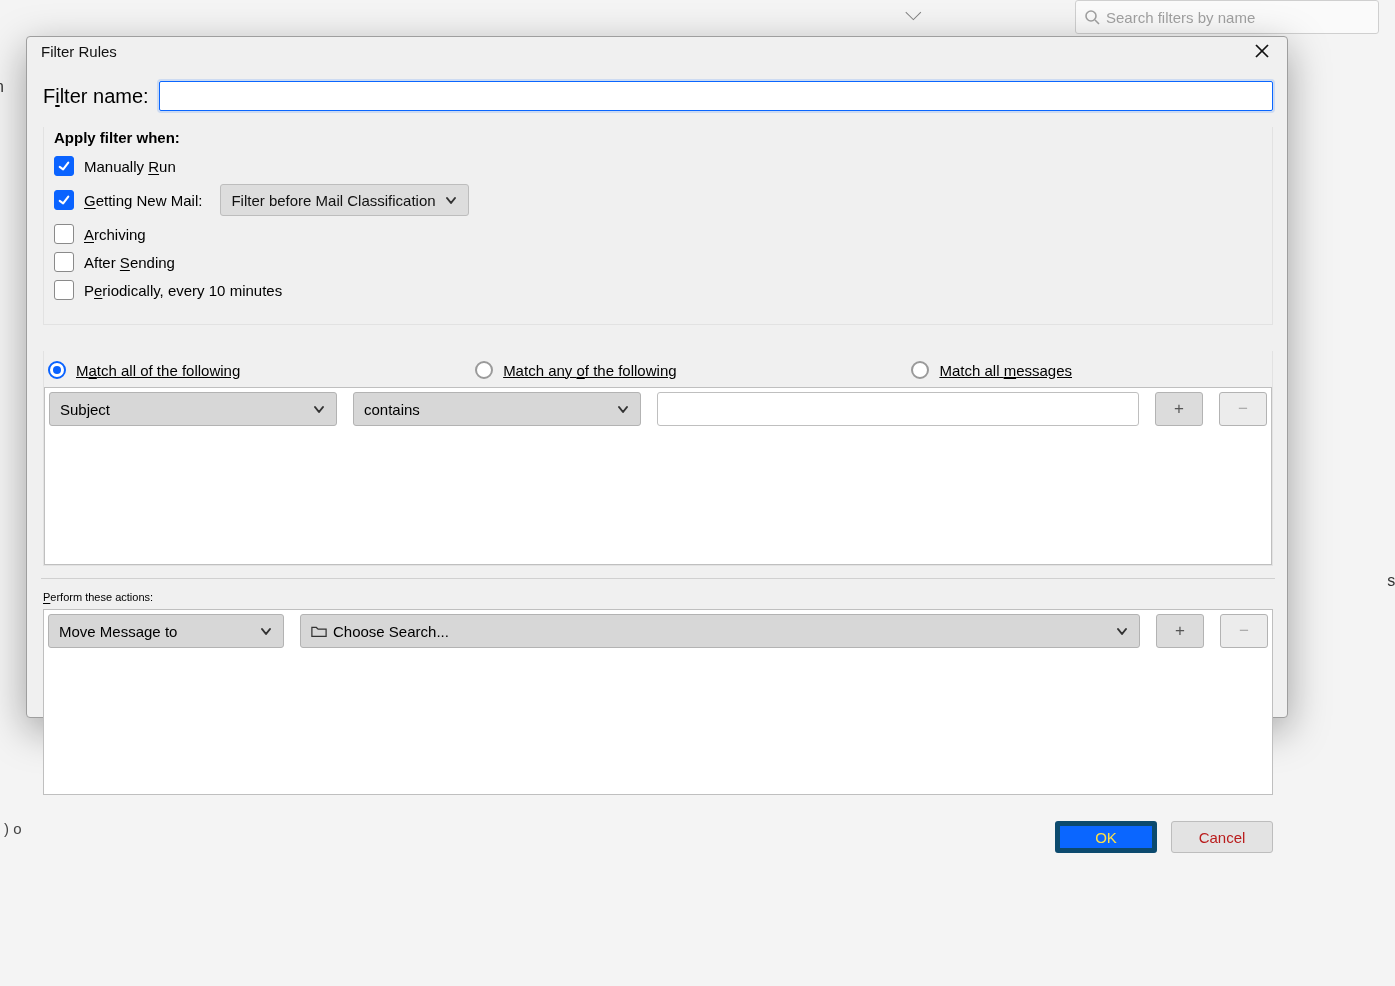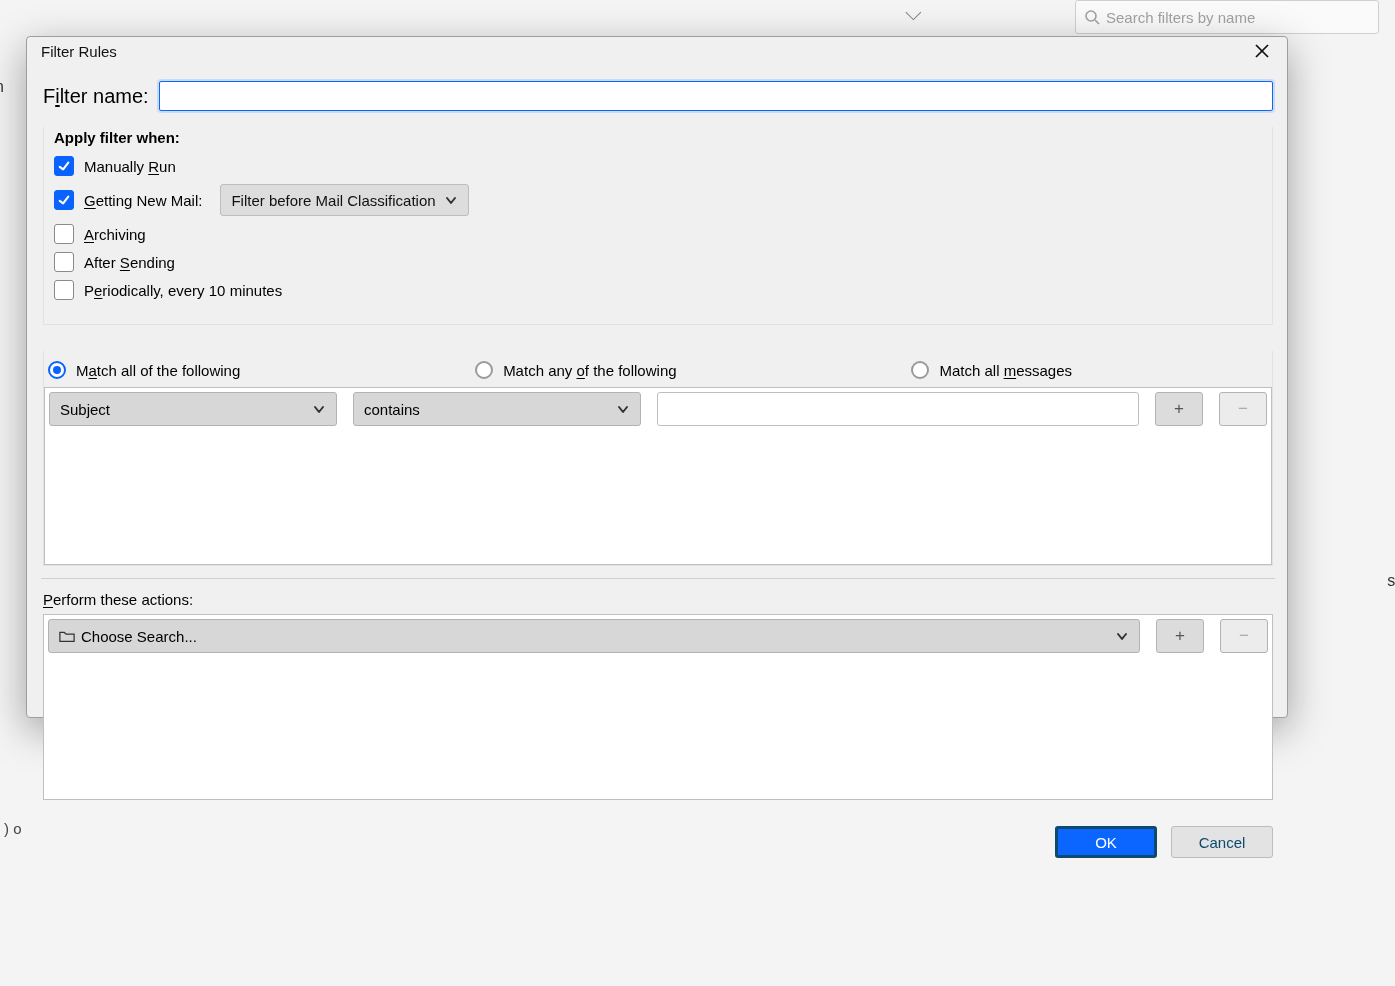--- a/index.html
+++ b/index.html
@@ -176,21 +176,21 @@
     border: 1px solid #e2e2e2;
     border-top: none;
     padding-top: 10px;
   }
   .match-radios {
     display: flex;
     align-items: center;
     padding: 0 0 8px 4px;
     gap: 0;
   }
-  .radio-item { display: flex; align-items: center; gap: 10px; cursor: pointer; }
+  .radio-item { display: flex; align-items: center; gap: 10px; cursor: pointer; text-decoration: underline; }
   .radio {
     width: 18px; height: 18px; border-radius: 50%;
     border: 2px solid #9a9a9a; background: #fff;
     display: inline-flex; align-items: center; justify-content: center;
   }
   .radio.selected { border-color: #0a63ff; }
   .radio.selected::after {
     content: ""; width: 8px; height: 8px; border-radius: 50%; background: #0a63ff;
   }
   .rules-box {
@@ -237,21 +237,21 @@
     display: flex; align-items: center; justify-content: center;
     font-size: 17px;
     color: #555;
     cursor: pointer;
   }
   .sq-btn.disabled { background: #ececec; color: #aaa; cursor: default; }
 
   .divider {
     height: 1px; background: #d0d0d0; margin: 12px -2px 6px -2px;
   }
-  .actions-head { font-size: 15px; margin: 6px 0 6px 0; }
+  .actions-head { font-size: 11px; margin: 6px 0 6px 0; }
   .actions-box {
     height: 186px;
     background: #fff;
     border: 1px solid #bfbfbf;
     padding: 4px;
     display: flex; flex-direction: column; gap: 8px;
   }
   .select-like.action { width: 236px; }
   .select-like.folder { flex: 1; }
   .folder-ic { width: 16px; height: 14px; margin-right: 6px; }
@@ -263,22 +263,22 @@
     justify-content: flex-end;
     padding: 14px 14px 12px 14px;
   }
   .btn {
     min-width: 102px; height: 32px;
     border-radius: 3px;
     display: flex; align-items: center; justify-content: center;
     font-size: 15px;
     cursor: pointer;
   }
-  .btn.primary { background: #0a66ff; color: #ffffff; border: 3px solid #0c4a6e;}
-  .btn.secondary { background: #e3e3e3; color: #0c4a6e; border: 1px solid #bdbdbd;}
+  .btn.primary { background: #0a66ff; color: #fde047; border: 5px solid #0c4a6e;}
+  .btn.secondary { background: #e3e3e3; color: #b91c1c; border: 1px solid #bdbdbd;}
   .flex-spacer { flex: 1; }
 </style>
 </head>
 <body>
 
 <div class="underlay">
   <div class="under-caret">⌵</div>
   <div class="under-search">
     <svg width="16" height="16" viewBox="0 0 16 16">
         <circle cx="7" cy="7" r="5" stroke="#6b6b6b" stroke-width="1.6" fill="none"></circle>
@@ -390,20 +390,26 @@
         </div>
       </div>
     </div>
 
     <div class="divider"></div>
 
     <div class="actions-head"><span class="mnemonic">P</span><span>erform these actions:</span></div>
 
     <div class="actions-box">
       <div class="rule-row">
+        <div class="select-like action">
+          <span>Move Message to</span>
+          <svg class="caret" viewBox="0 0 14 14">
+              <polyline points="3,5 7,10 11,5"></polyline>
+            </svg>
+        </div>
         <div class="select-like folder">
           <span style="display:flex;align-items:center;">
             <svg class="folder-ic" viewBox="0 0 18 14">
                 <path d="M1 3 L6 3 L8 5 L17 5 L17 13 L1 13 Z"></path>
               </svg>
             <span>Choose Search...</span>
           </span>
           <svg class="caret" viewBox="0 0 14 14">
               <polyline points="3,5 7,10 11,5"></polyline>
             </svg>

